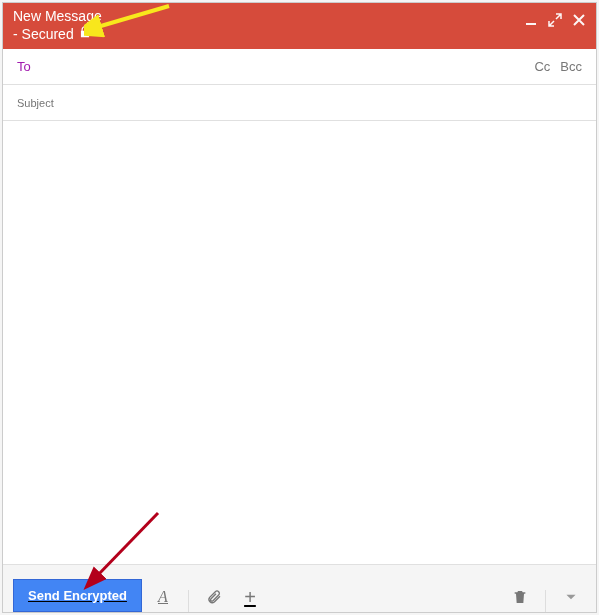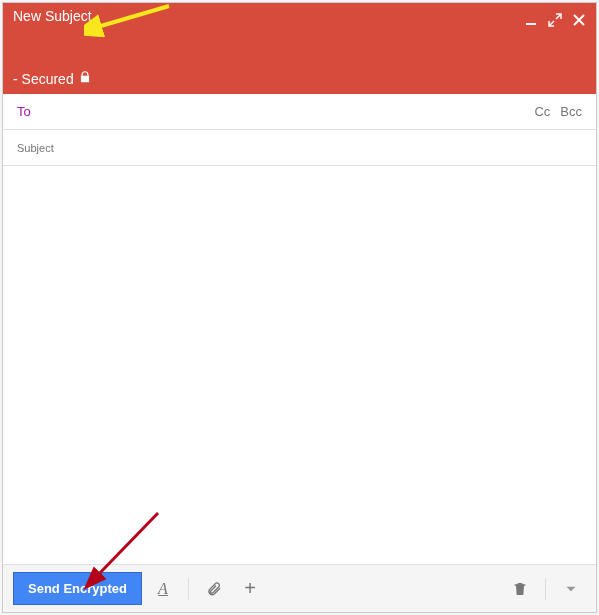--- a/index.html
+++ b/index.html
@@ -24,21 +24,21 @@
     color: #fff;
     padding: 4px 10px 6px 10px;
     font-size: 14px;
     line-height: 18px;
     display: flex;
     align-items: flex-start;
     position: relative;
   }
   .header-left { flex: 1; }
   .header-title { font-weight: normal; }
-  .header-sub { display: flex; align-items: center; gap: 4px; margin-top: 45px; }
+  .header-sub { display: flex; align-items: center; gap: 4px; }
   .header-controls {
     display: flex;
     gap: 10px;
     align-items: center;
     padding-top: 6px;
   }
   .hctrl { width: 14px; height: 14px; display:flex; align-items:center; justify-content:center; opacity:0.95; cursor:pointer; }
   .hctrl svg { width:14px; height:14px; }
   .row {
     border-bottom: 1px solid #e0e0e0;
@@ -59,24 +59,25 @@
   .ccbcc { display:flex; gap:10px; color:#777; font-size:13px; }
   .ccbcc span { cursor:pointer; }
   .body-area {
     flex: 1;
     padding: 10px 14px;
   }
   .footer {
     border-top: 1px solid #e0e0e0;
     height: 48px;
     display: flex;
-    align-items: center;
+    align-items: flex-end;
     padding: 0 10px;
     gap: 6px;
     background:#f5f5f5;
+    text-decoration:underline;
   }
   .send-btn {
     background: #4285f4;
     color: #fff;
     border: 1px solid #3367d6;
     font-size: 13px;
     font-weight: bold;
     padding: 8px 14px;
     cursor: pointer;
   }
@@ -98,21 +99,21 @@
   .plus { font-size:20px; color:#777; font-weight:normal; }
   .annot { position:absolute; pointer-events:none; }
 </style>
 </head>
 <body>
 
 <div class="compose">
 
   <div class="header">
     <div class="header-left">
-      <div class="header-title">New Subject</div>
+      <div class="header-title">New Message</div>
       <div class="header-sub">
         <span>- Secured</span>
         <span>
           <svg viewBox="0 0 24 24" width="14" height="14" fill="#fff">
               <path d="M6 10V8a6 6 0 0 1 12 0v2h1v11H5V10h1zm2 0h8V8a4 4 0 0 0-8 0v2z"></path>
             </svg>
         </span>
       </div>
     </div>
     <div class="header-controls">

